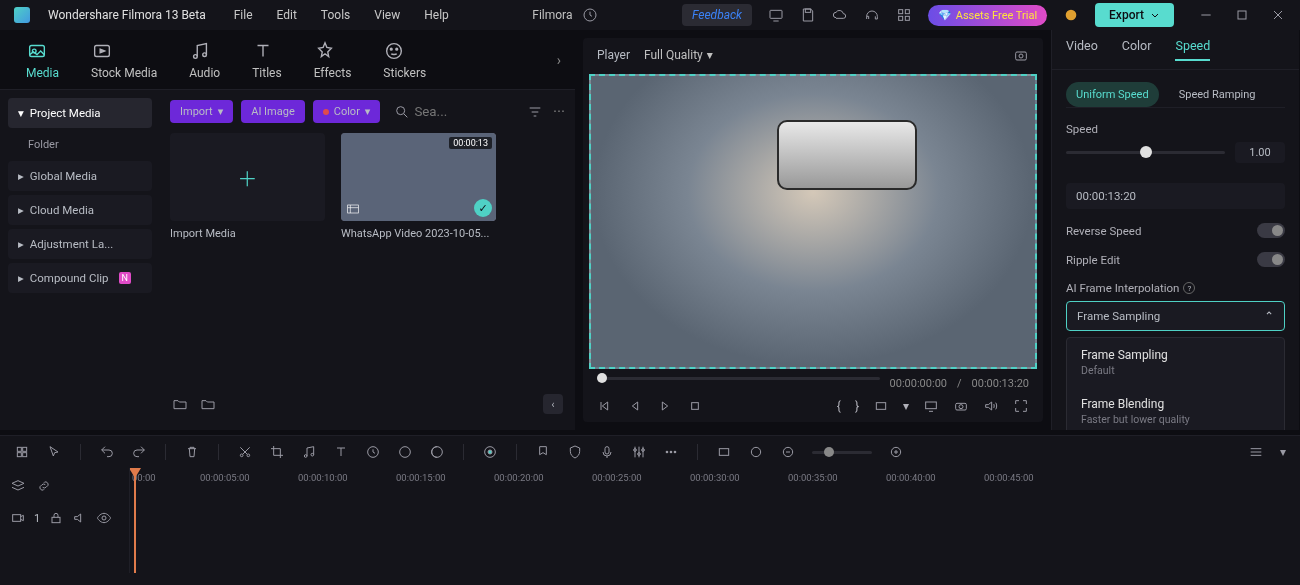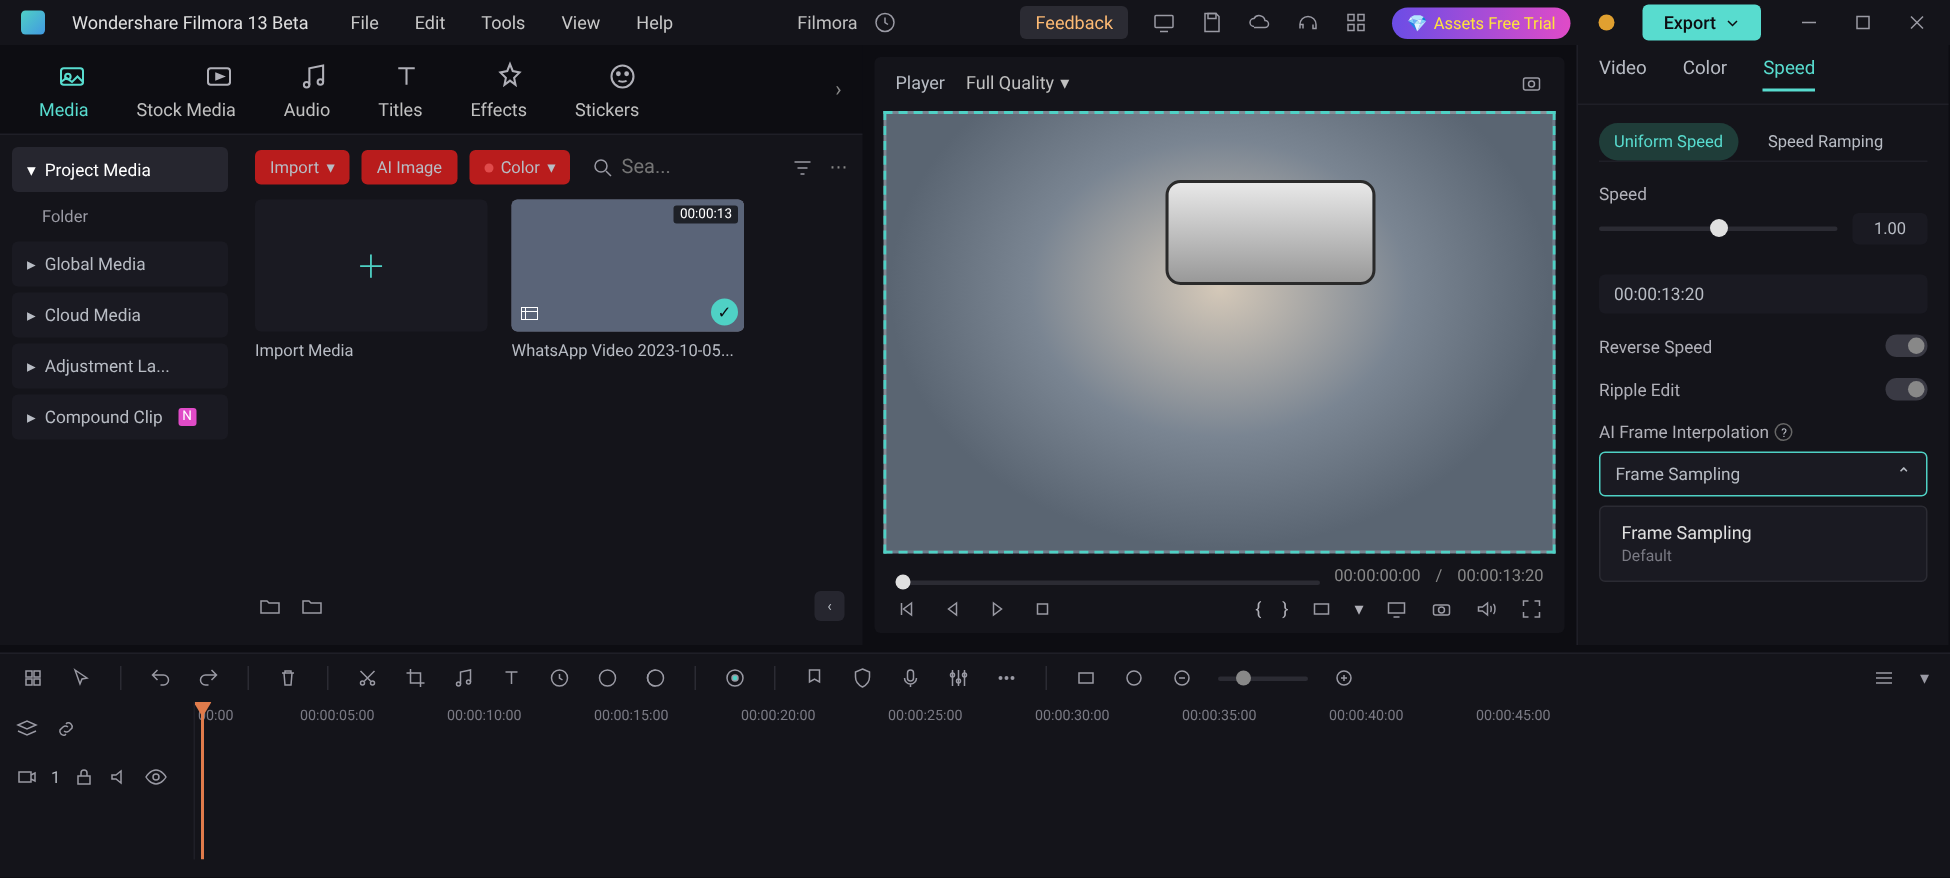--- a/index.html
+++ b/index.html
@@ -4,43 +4,43 @@
 <style>
 * { margin:0; padding:0; box-sizing:border-box; font-family:-apple-system,Segoe UI,Roboto,sans-serif; }
 body { background:#0d0d12; color:#b8bcc4; font-size:12px; width:1300px; height:585px; overflow:hidden; position:relative; }
 .titlebar { height:30px; background:#14141a; display:flex; align-items:center; padding:0 14px; gap:18px; }
 .logo { width:16px; height:16px; background:linear-gradient(135deg,#4fd1c5,#4299e1); border-radius:3px; }
 .app-title { color:#e0e0e0; font-size:12px; }
 .menu { display:flex; gap:24px; margin-left:10px; }
 .menu span { color:#c8c8c8; cursor:pointer; }
 .doc-title { margin-left:auto; margin-right:auto; display:flex; align-items:center; gap:10px; color:#c0c0c0;}
 .titlebar-right { display:flex; align-items:center; gap:16px; }
-.btn-fb { background:#2b2b33; padding:4px 10px; border-radius:4px; color:#fdba74; }
+.btn-fb { background:#2b2b33; padding:4px 10px; border-radius:4px; color:#3b82f6;font-style:italic; }
 .assets-trial { background:linear-gradient(90deg,#6b4de6,#e04bc7); padding:4px 10px; border-radius:12px; font-size:11px; color:#ffe23d; display:flex; align-items:center; gap:4px;}
 .export-btn { background:#58dccf; color:#0d0d12; padding:5px 14px; border-radius:4px; display:flex; align-items:center; gap:6px; font-weight:500;}
 .win-controls { display:flex; gap:20px; margin-left:8px; }
 
 .main { display:flex; height:400px; }
 .left-col { width:575px; display:flex; flex-direction:column; }
 .tabs-row { height:60px; background:#0d0d12; display:flex; align-items:center; padding:0 14px; gap:8px; border-bottom:1px solid #1f1f27;}
-.tab-item { display:flex; flex-direction:column; align-items:flex-end; gap:4px; padding:0 12px; cursor:pointer; color:#c0c0c0;}
+.tab-item { display:flex; flex-direction:column; align-items:flex-start; gap:4px; padding:0 12px; cursor:pointer; color:#c0c0c0;}
 .tab-item.active { color:#58dccf; }
 .tab-item .ico { width:22px; height:22px; }
 .tab-chev { margin-left:auto; color:#888; font-size:14px;}
 
 .media-body { flex:1; display:flex; background:#14141a;}
 .sidebar { width:160px; padding:8px; display:flex; flex-direction:column; gap:4px;}
 .side-item { padding:8px 10px; border-radius:4px; background:#1a1a22; display:flex; align-items:center; gap:6px; font-size:11.5px; cursor:pointer;}
 .side-item.active { background:#26262f; color:#fff;}
 .side-sub { padding:6px 20px; font-size:11px; color:#9a9aa4; cursor:pointer;}
 .badge-pink { background:#e04bc7; color:#fff; font-size:9px; padding:1px 3px; border-radius:2px; margin-left:4px;}
 
 .media-content { flex:1; padding:10px; display:flex; flex-direction:column;}
 .mc-toolbar { display:flex; align-items:center; gap:8px; margin-bottom:10px;}
-.tb-btn { background:#b91c1c; padding:5px 10px; border-radius:4px; display:flex; align-items:center; gap:5px; font-size:11px; cursor:pointer;}
+.tb-btn { background:#6d28d9; padding:5px 10px; border-radius:4px; display:flex; align-items:center; gap:5px; font-size:11px; cursor:pointer;}
 .tb-btn .dot-red { width:6px; height:6px; background:#e04b4b; border-radius:50%;}
 .search-area { display:flex; align-items:center; gap:4px; margin-left:6px;}
 .search-input { background:transparent; border:none; color:#888; width:40px; outline:none;}
 .mc-icons-right { margin-left:auto; display:flex; gap:10px; color:#888;}
 
 .media-grid { display:flex; gap:16px; flex-wrap:wrap;}
 .media-card { width:155px; }
 .card-thumb { height:88px; background:#1a1a22; border-radius:4px; display:flex; align-items:center; justify-content:center; position:relative;}
 .plus { color:#4fd1c5; font-size:30px; font-weight:200;}
 .card-label { margin-top:6px; font-size:11px; color:#b8bcc4;}
@@ -55,21 +55,21 @@
 .mf-back { margin-left:auto; background:#26262f; width:20px; height:20px; border-radius:4px; display:flex; align-items:center; justify-content:center; font-size:10px;}
 
 .preview { flex:1; margin:8px; background:#14141a; border-radius:4px; display:flex; flex-direction:column; max-width:460px;}
 .pv-header { display:flex; align-items:flex-start; padding:10px 14px; gap:14px;}
 .pv-select { background:transparent; border:none; color:#c0c0c0; display:flex; align-items:center; gap:4px;}
 .pv-snap { margin-left:auto; color:#888;}
 .pv-canvas { flex:1; margin:0 6px; position:relative; background:linear-gradient(135deg,#6b7a8a,#8a9098); border:2px dashed #4fd1c5;}
 .pv-canvas::before { content:""; position:absolute; inset:0; background:radial-gradient(ellipse at 50% 40%,#d4c8b8 0%,#7a8592 40%,#5a6572 70%);}
 .pv-vrbox { position:absolute; left:42%; top:15%; width:140px; height:70px; background:linear-gradient(180deg,#e8e8e8,#999); border-radius:10px; border:2px solid #2a2a2a;}
 .pv-controls { padding:8px 14px;}
-.pv-scrub { display:flex; align-items:flex-end; gap:10px; margin-bottom:8px;}
+.pv-scrub { display:flex; align-items:flex-start; gap:10px; margin-bottom:8px;}
 .scrub-track { flex:1; height:3px; background:#2b2b33; border-radius:2px; position:relative;}
 .scrub-knob { position:absolute; left:0; top:-4px; width:10px; height:10px; background:#e0e0e0; border-radius:50%;}
 .time-display { font-size:11px; color:#888;}
 .pv-buttons { display:flex; align-items:center; gap:14px; color:#b0b0b8;}
 .pv-buttons .sp { flex:1;}
 
 .inspector { width:248px; background:#14141a; border-left:1px solid #1f1f27; display:flex; flex-direction:column;}
 .insp-tabs { display:flex; padding:8px 14px; gap:24px; border-bottom:1px solid #1f1f27;}
 .insp-tab { cursor:pointer; padding-bottom:6px; font-size:12.5px;}
 .insp-tab.active { color:#58dccf; border-bottom:2px solid #58dccf;}
@@ -391,20 +391,24 @@
         </div>
         <div class="dropdown-sel" style="margin-top:6px">
           <span>Frame Sampling</span>
             <span>⌃</span>
         </div>
         <div class="dropdown-menu" style="margin-top:6px">
           <div class="dd-item">
             <div class="dd-title">Frame Sampling</div>
             <div class="dd-sub">Default</div>
           </div>
+          <div class="dd-item">
+            <div class="dd-title">Frame Blending</div>
+            <div class="dd-sub">Faster but lower quality</div>
+          </div>
 
         </div>
       </div>
     </div>
   </div>
 </div>
 
 <div class="timeline">
   <div class="tl-toolbar">
     <svg class="ic" viewBox="0 0 24 24">

